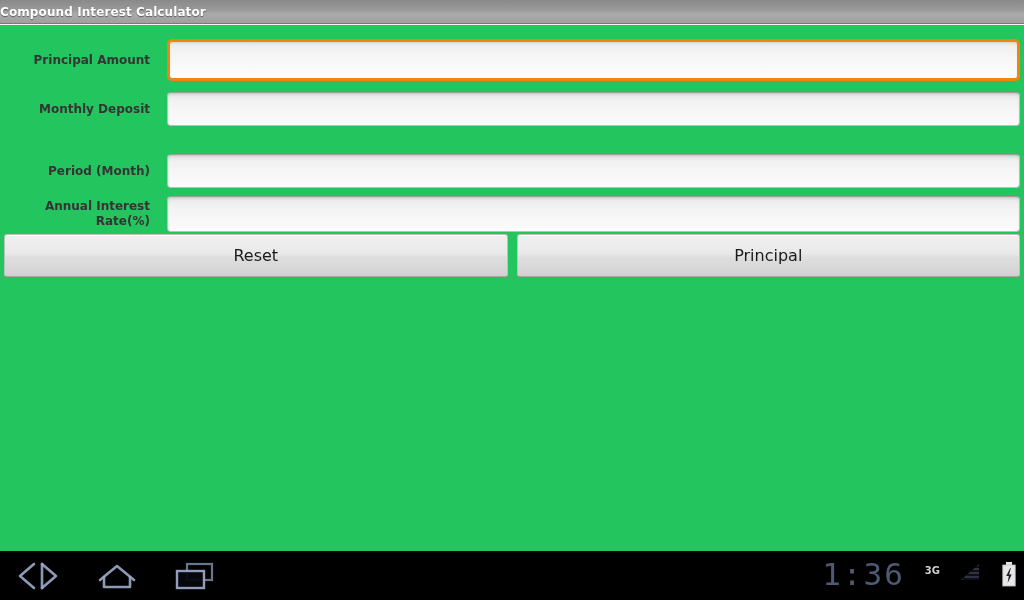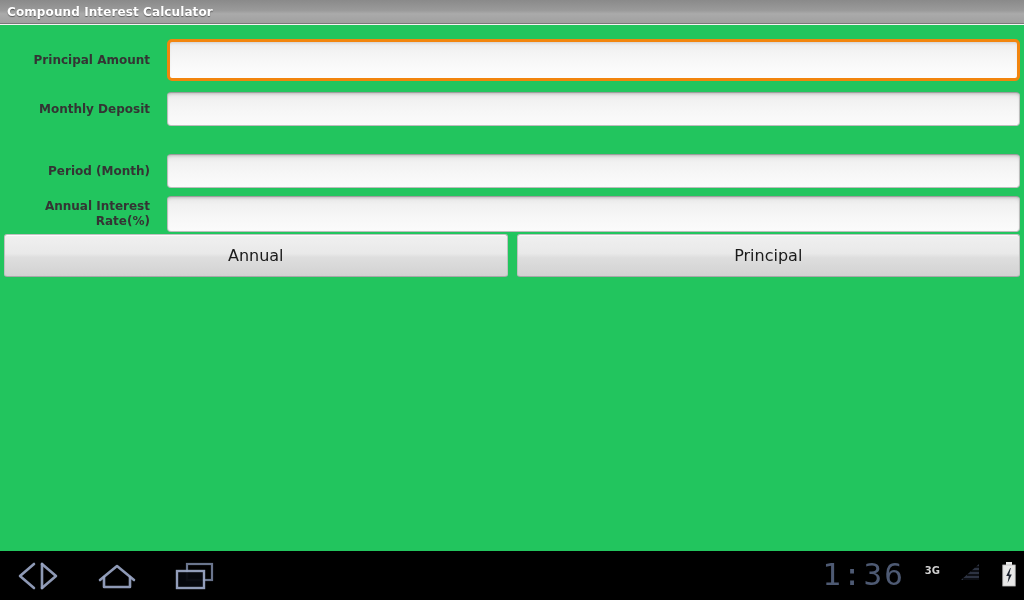--- a/index.html
+++ b/index.html
@@ -24,21 +24,20 @@
     background: linear-gradient(to bottom, #8a8a8a 0%, #9a9a9a 45%, #aaaaaa 60%, #a0a0a0 100%);
     border-bottom: 1px solid #7a7a7a;
     box-sizing: border-box;
     display: flex;
     align-items: center;
   }
   .titlebar-text {
     color: #ffffff;
     font-size: 12px;
     font-weight: bold;
-    padding-left: 7px;
     letter-spacing: 0.1px;
     text-shadow: 0 1px 1px rgba(0,0,0,0.45);
     white-space: nowrap;
     text-align: right;
   }
 
   
   .content {
     position: absolute;
     top: 25px; left: 0;
@@ -209,21 +208,21 @@
 
   <div class="form-row" style="top:170px; height:38px;">
     <div class="row-label">Annual Interest Rate(%)</div>
     <div class="field-wrap">
       <input class="text-field tall" type="text" placeholder="" style="">
     </div>
   </div>
 
   <div class="button-row">
     <div class="btn">
-      <span>Annual</span>
+      <span>Reset</span>
     </div>
     <div class="btn">
       <span>Principal</span>
     </div>
   </div>
 
 </div>
 
 <div class="systembar">
 

